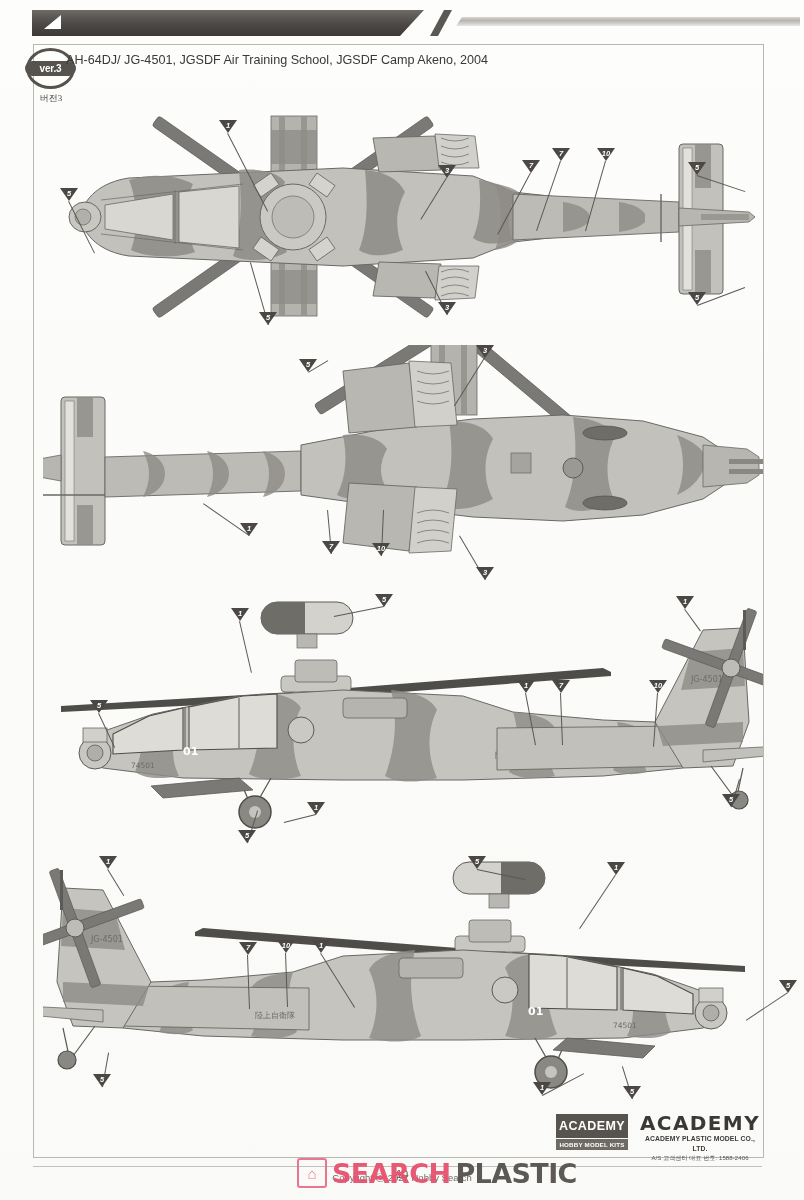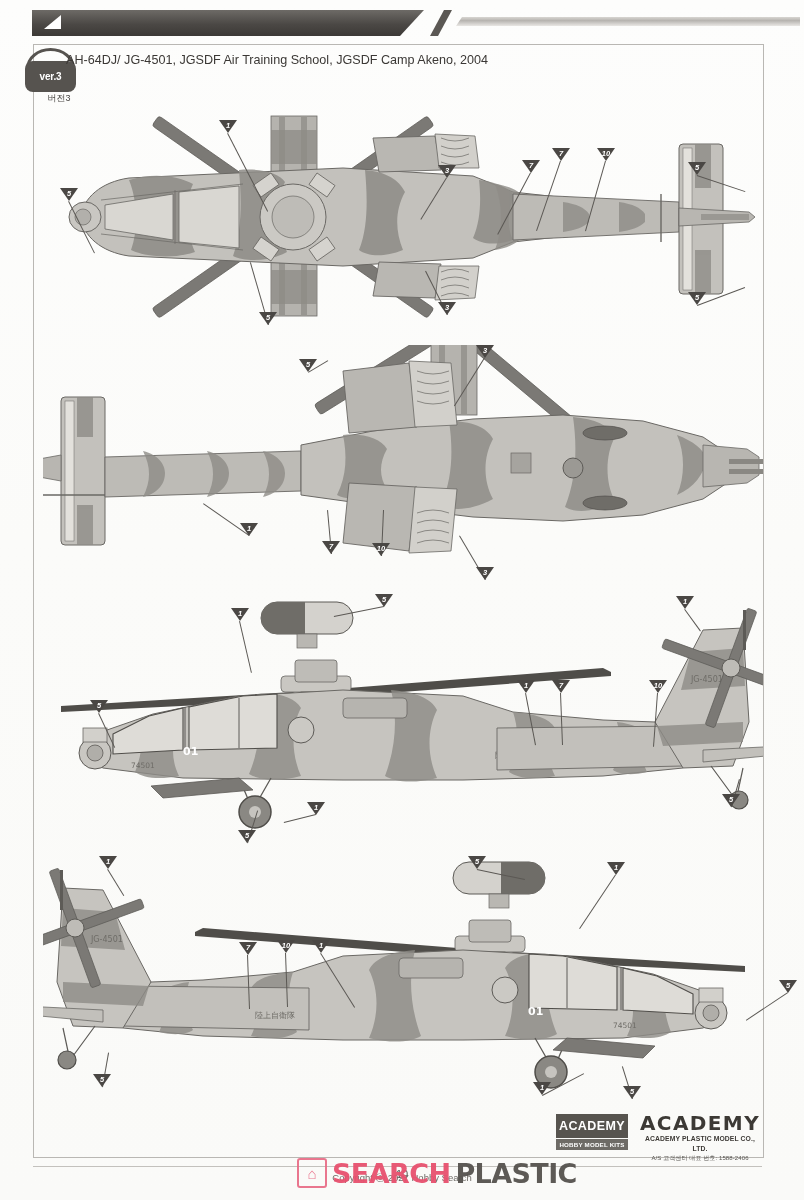--- a/index.html
+++ b/index.html
@@ -46,27 +46,27 @@
     border:1px solid #b9b7b3;background:transparent;
   }
 
   
   .verbadge{position:absolute;left:22px;top:48px;width:58px;height:58px;}
   .vercircle{
     position:absolute;left:4px;top:0;width:49px;height:41px;border-radius:50%;
     border:3px solid #56534f;box-sizing:border-box;
   }
   .verpill{
-    position:absolute;left:3px;top:13px;width:51px;height:31px;border-radius:8px;
+    position:absolute;left:3px;top:13px;width:51px;height:15px;border-radius:8px;
     background:#56534f;display:flex;align-items:center;justify-content:center;
   }
   .verpill span{color:#fff;font-size:10px;font-weight:bold;letter-spacing:-.2px;}
   .verlabel{
-    position:absolute;left:8px;top:44px;width:58px;text-align:center;
-    font-size:9px;color:#4a4744;
+    position:absolute;left:0;top:44px;width:58px;text-align:center;
+    font-size:9px;color:#4a4744;font-family:Liberation Serif, serif;
   }
 
   
   .titles{position:absolute;left:66px;top:52px;width:700px;}
   .title-en{font-size:12.6px;color:#3b3835;line-height:17px;white-space:nowrap;}
   .title-kr{font-size:12.6px;color:#3b3835;line-height:18px;white-space:nowrap;}
 
   
   .stage{position:absolute;left:33px;top:100px;width:729px;height:1000px;}
   .view{position:absolute;}

